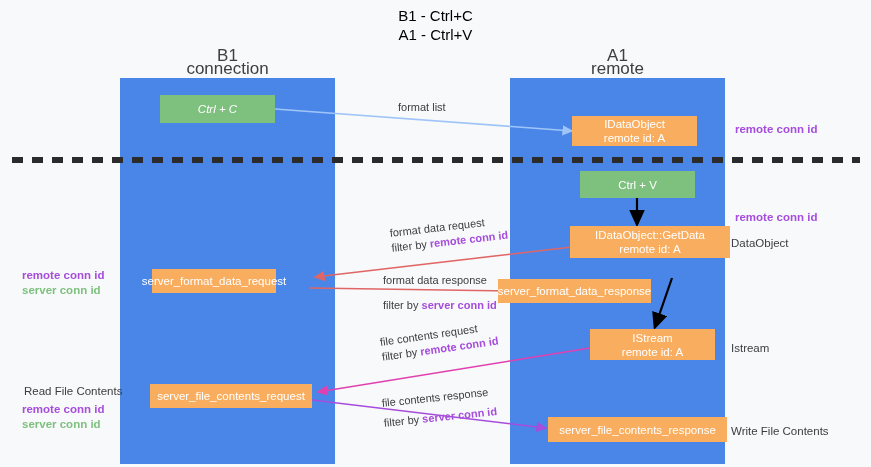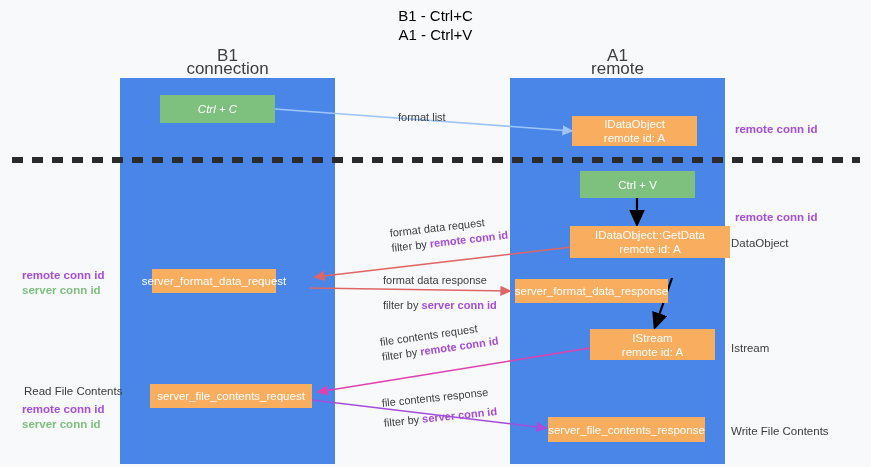--- a/index.html
+++ b/index.html
@@ -173,38 +173,38 @@
 
   <div class="node orange" style="left:570px; top:226px; width:160px; height:32px;">
     <span>IDataObject::GetData</span>
     <span class="l2">remote id: A</span>
   </div>
 
   <div class="node orange" style="left:152px; top:269px; width:124px; height:24px;">
     <span>server_format_data_request</span>
   </div>
 
-  <div class="node orange" style="left:515px; top:279px; width:153px; height:24px;">
+  <div class="node orange" style="left:498px; top:279px; width:153px; height:24px;">
     <span>server_format_data_response</span>
   </div>
 
   <div class="node orange" style="left:590px; top:329px; width:125px; height:31px;">
     <span>IStream</span>
     <span class="l2">remote id: A</span>
   </div>
 
   <div class="node orange" style="left:150px; top:384px; width:162px; height:24px;">
     <span>server_file_contents_request</span>
   </div>
 
-  <div class="node orange" style="left:548px; top:417px; width:157px; height:25px;">
+  <div class="node orange" style="left:548px; top:417px; width:179px; height:25px;">
     <span>server_file_contents_response</span>
   </div>
 
-  <div class="edge-label" style="left:398px; top:100px;margin-top:10px;">
+  <div class="edge-label" style="left:398px; top:100px;">
     <span>format list</span>
   </div>
 
   <div class="edge-label rot-neg" style="left:389px; top:226px; transform: rotate(-6.5deg);">
     <div>format data request</div>
     <div>
       <span>filter by </span><span class="kw-remote">remote conn id</span>
     </div>
   </div>
 

